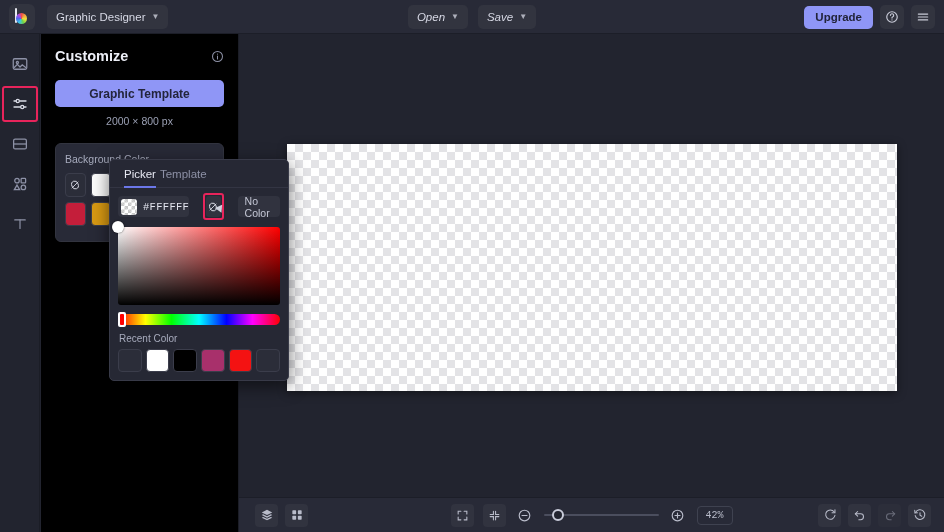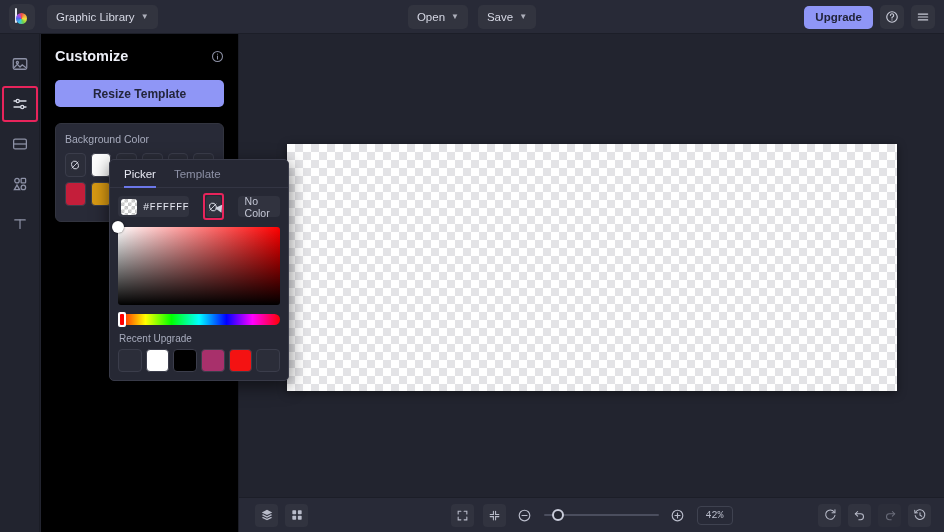--- a/index.html
+++ b/index.html
@@ -49,21 +49,21 @@
     cursor: pointer; white-space: nowrap;
   }
   .dd-btn .chev { font-size: 8px; opacity: .75; line-height: 1; }
   #doc-type { margin-left: 12px; }
   #center-tools {
     position: absolute; left: 0; right: 0; top: 0;
     height: 34px;
     display: flex; align-items: center; justify-content: center; gap: 10px;
     pointer-events: none;
   }
-  #center-tools > * { pointer-events: auto; }
+  #center-tools > * { pointer-events: auto; font-style: italic; }
   #right-tools {
     position: absolute; right: 9px; top: 0; height: 34px;
     display: flex; align-items: center; gap: 7px; margin-left: 8px;
   }
   #upgrade-btn {
     height: 23px; padding: 0 11px;
     background: #8f96f6; color: #22243a;
     font-size: 11.5px; font-weight: bold;
     border-radius: 5px;
     display: flex; align-items: center; cursor: pointer;
@@ -142,21 +142,21 @@
   #picker {
     position: absolute; left: 109px; top: 159px;
     width: 180px; height: 222px;
     background: #262834;
     border: 1px solid #383a48;
     border-radius: 5px;
     box-shadow: 0 5px 18px rgba(0,0,0,.55);
     z-index: 40;
   }
   #pick-tabs {
-    display: flex; gap: 18px;
+    display: flex; gap: 4px;
     padding: 8px 14px 0 14px;
     border-bottom: 1px solid #333543;
   }
   .pick-tab {
     font-size: 11.5px; color: #8d91a6;
     padding-bottom: 6px; cursor: pointer;
     border-bottom: 2px solid transparent;
     margin-bottom: -1px;
   }
   .pick-tab.active { color: #e6e8f2; border-bottom-color: #6b77e8; }
@@ -322,21 +322,21 @@
   <div id="topbar">
 
     <div class="logo-btn">
       <div class="logo-mark">
         <div class="stem"></div>
         <div class="ball"></div>
       </div>
     </div>
 
     <div class="dd-btn" id="doc-type">
-      <span>Graphic Library</span>
+      <span>Graphic Designer</span>
       <span class="chev">▼</span>
     </div>
 
     <div id="center-tools">
       <div class="dd-btn">
         <span>Open</span>
         <span class="chev">▼</span>
       </div>
       <div class="dd-btn">
         <span>Save</span>
@@ -415,23 +415,24 @@
       <div class="info-icon">
         <svg width="13" height="13" viewBox="0 0 24 24" fill="none" stroke="currentColor" stroke-width="1.9">
           <circle cx="12" cy="12" r="9.2"></circle>
           <line x1="12" y1="11" x2="12" y2="16.5" stroke-linecap="round"></line>
           <circle cx="12" cy="7.6" r="1" fill="currentColor" stroke="none"></circle>
         </svg>
       </div>
     </div>
 
     <div id="resize-btn">
-      <span>Resize Template</span>
-    </div>
-
+      <span>Graphic Template</span>
+    </div>
+
+    <div id="dims">2000 × 800 px</div>
 
     <div id="bg-card">
       <div id="bg-label">Background Color</div>
 
       <div class="swatch-row">
         <div class="sw" style="background:#2b2d39;color:#d5d7e2">
           <svg width="12" height="12" viewBox="0 0 24 24" fill="none" stroke="currentColor" stroke-width="1.8">
             <ellipse cx="12" cy="12" rx="6.5" ry="8" transform="rotate(-20 12 12)"></ellipse>
             <line x1="6" y1="18" x2="18" y2="6" stroke-linecap="round"></line>
           </svg>
@@ -480,21 +481,21 @@
         <div id="sv-handle"></div>
       </div>
     </div>
 
     <div id="hue-wrap">
       <div id="hue-bar">
         <div id="hue-handle"></div>
       </div>
     </div>
 
-    <div id="recent-label">Recent Upgrade</div>
+    <div id="recent-label">Recent Color</div>
 
     <div id="recent-row">
       <div class="rsw" style="background:#2b2d39"></div>
       <div class="rsw" style="background:#ffffff"></div>
       <div class="rsw" style="background:#000000"></div>
       <div class="rsw" style="background:#a8306b"></div>
       <div class="rsw" style="background:#f41212"></div>
       <div class="rsw" style="background:#2b2d39"></div>
     </div>
   </div>

